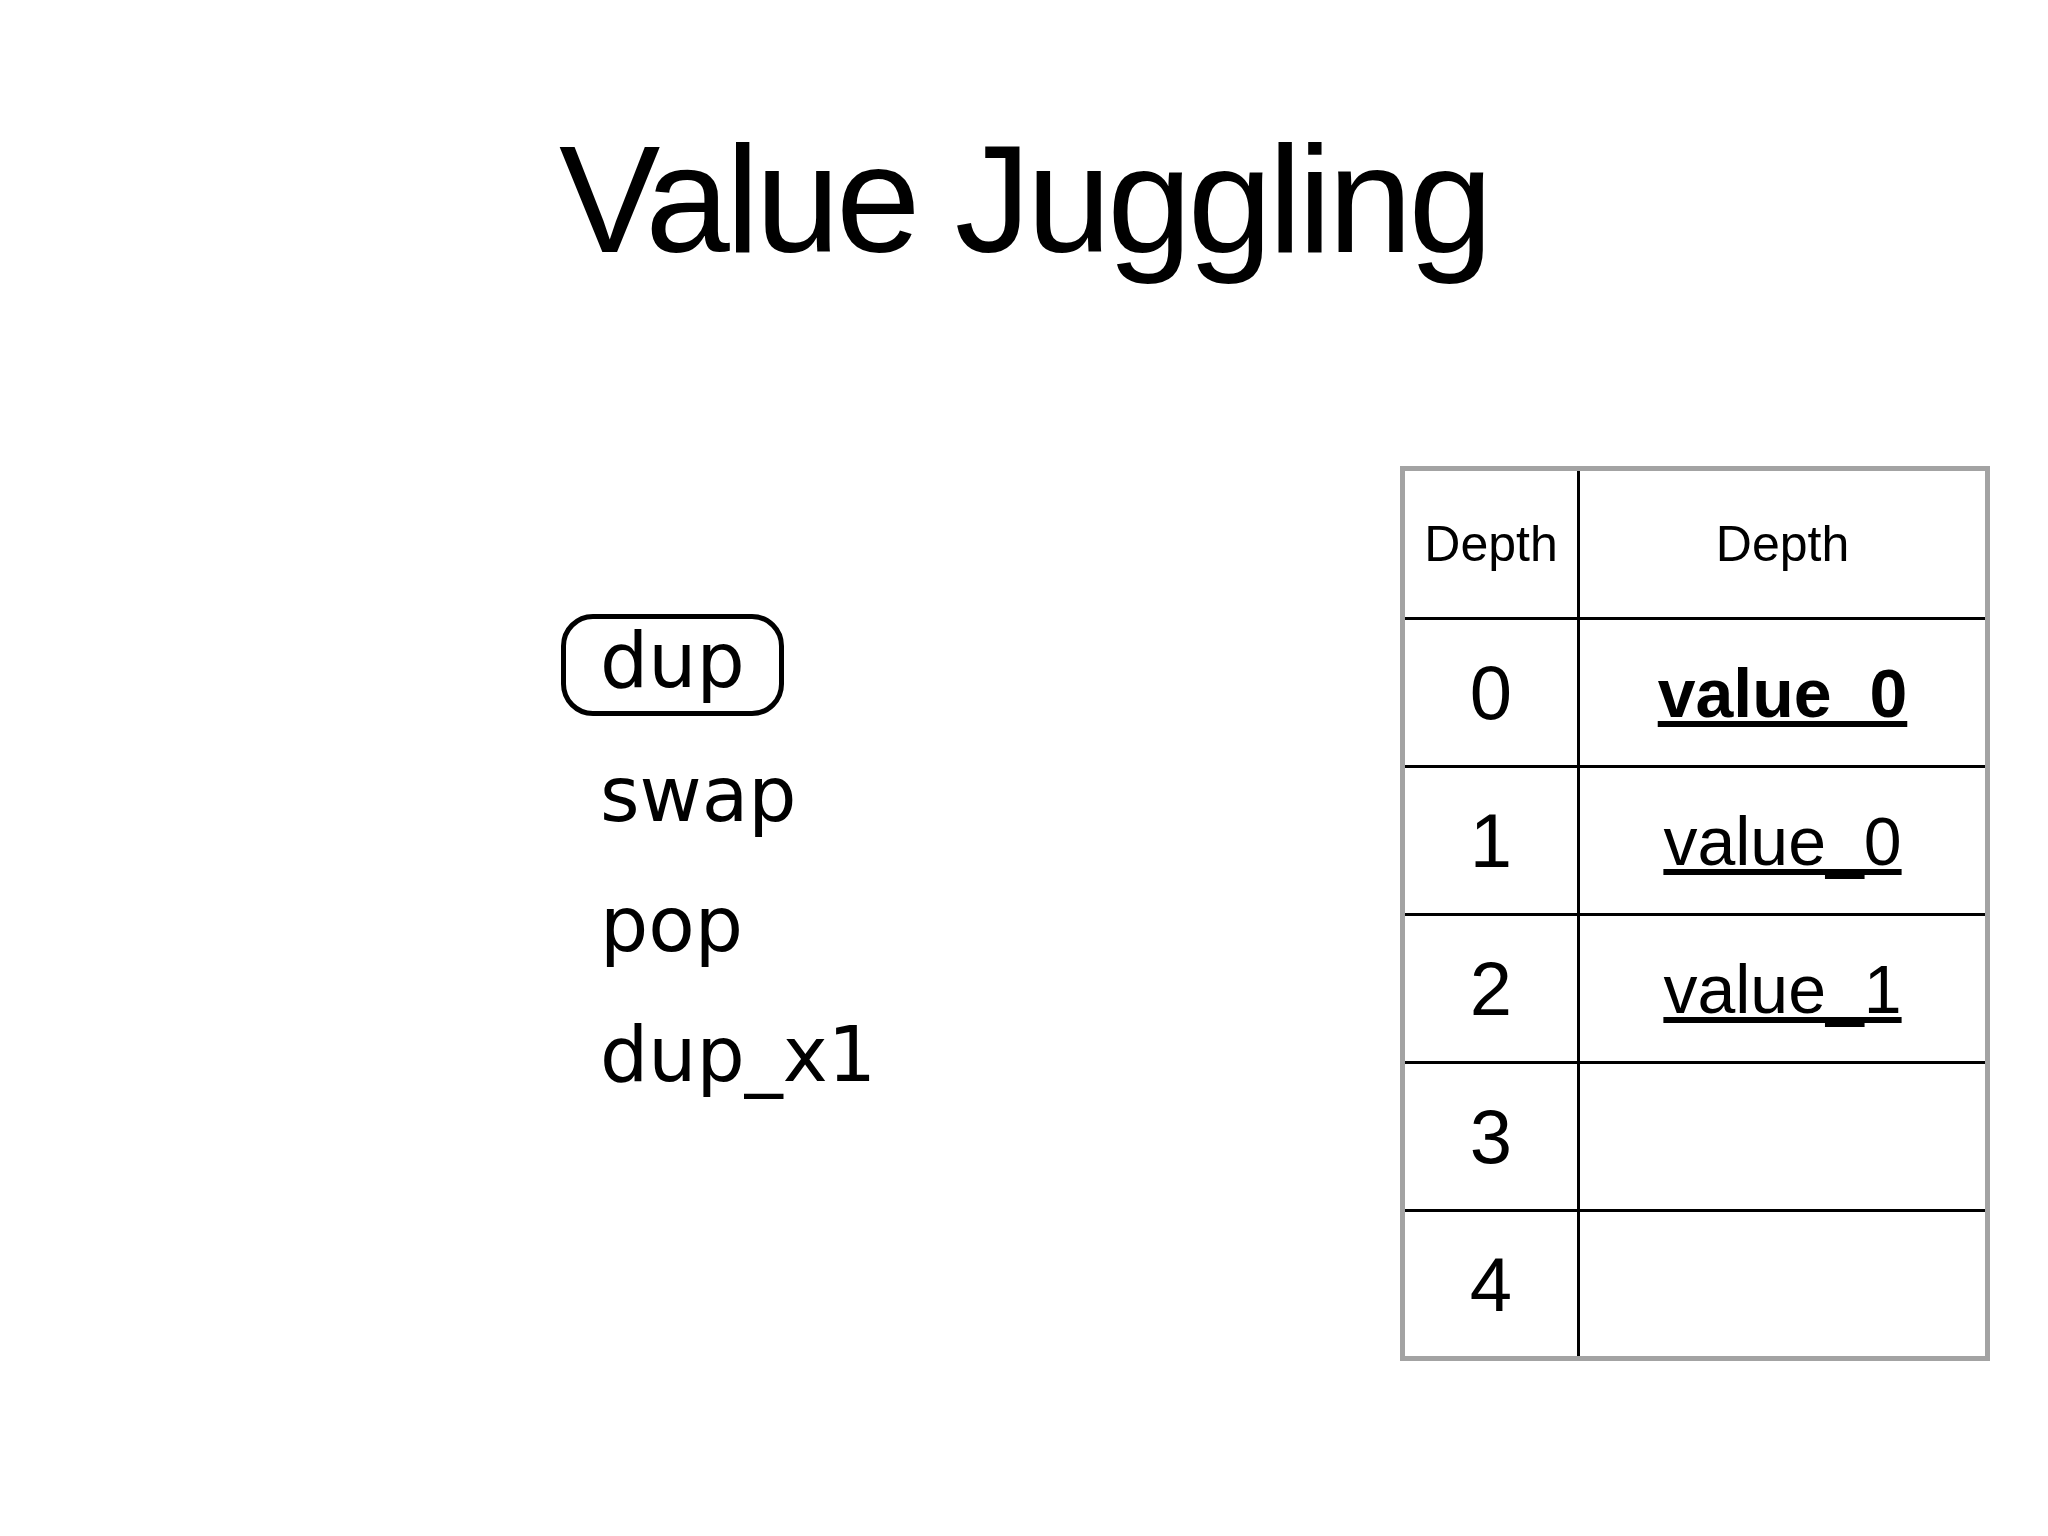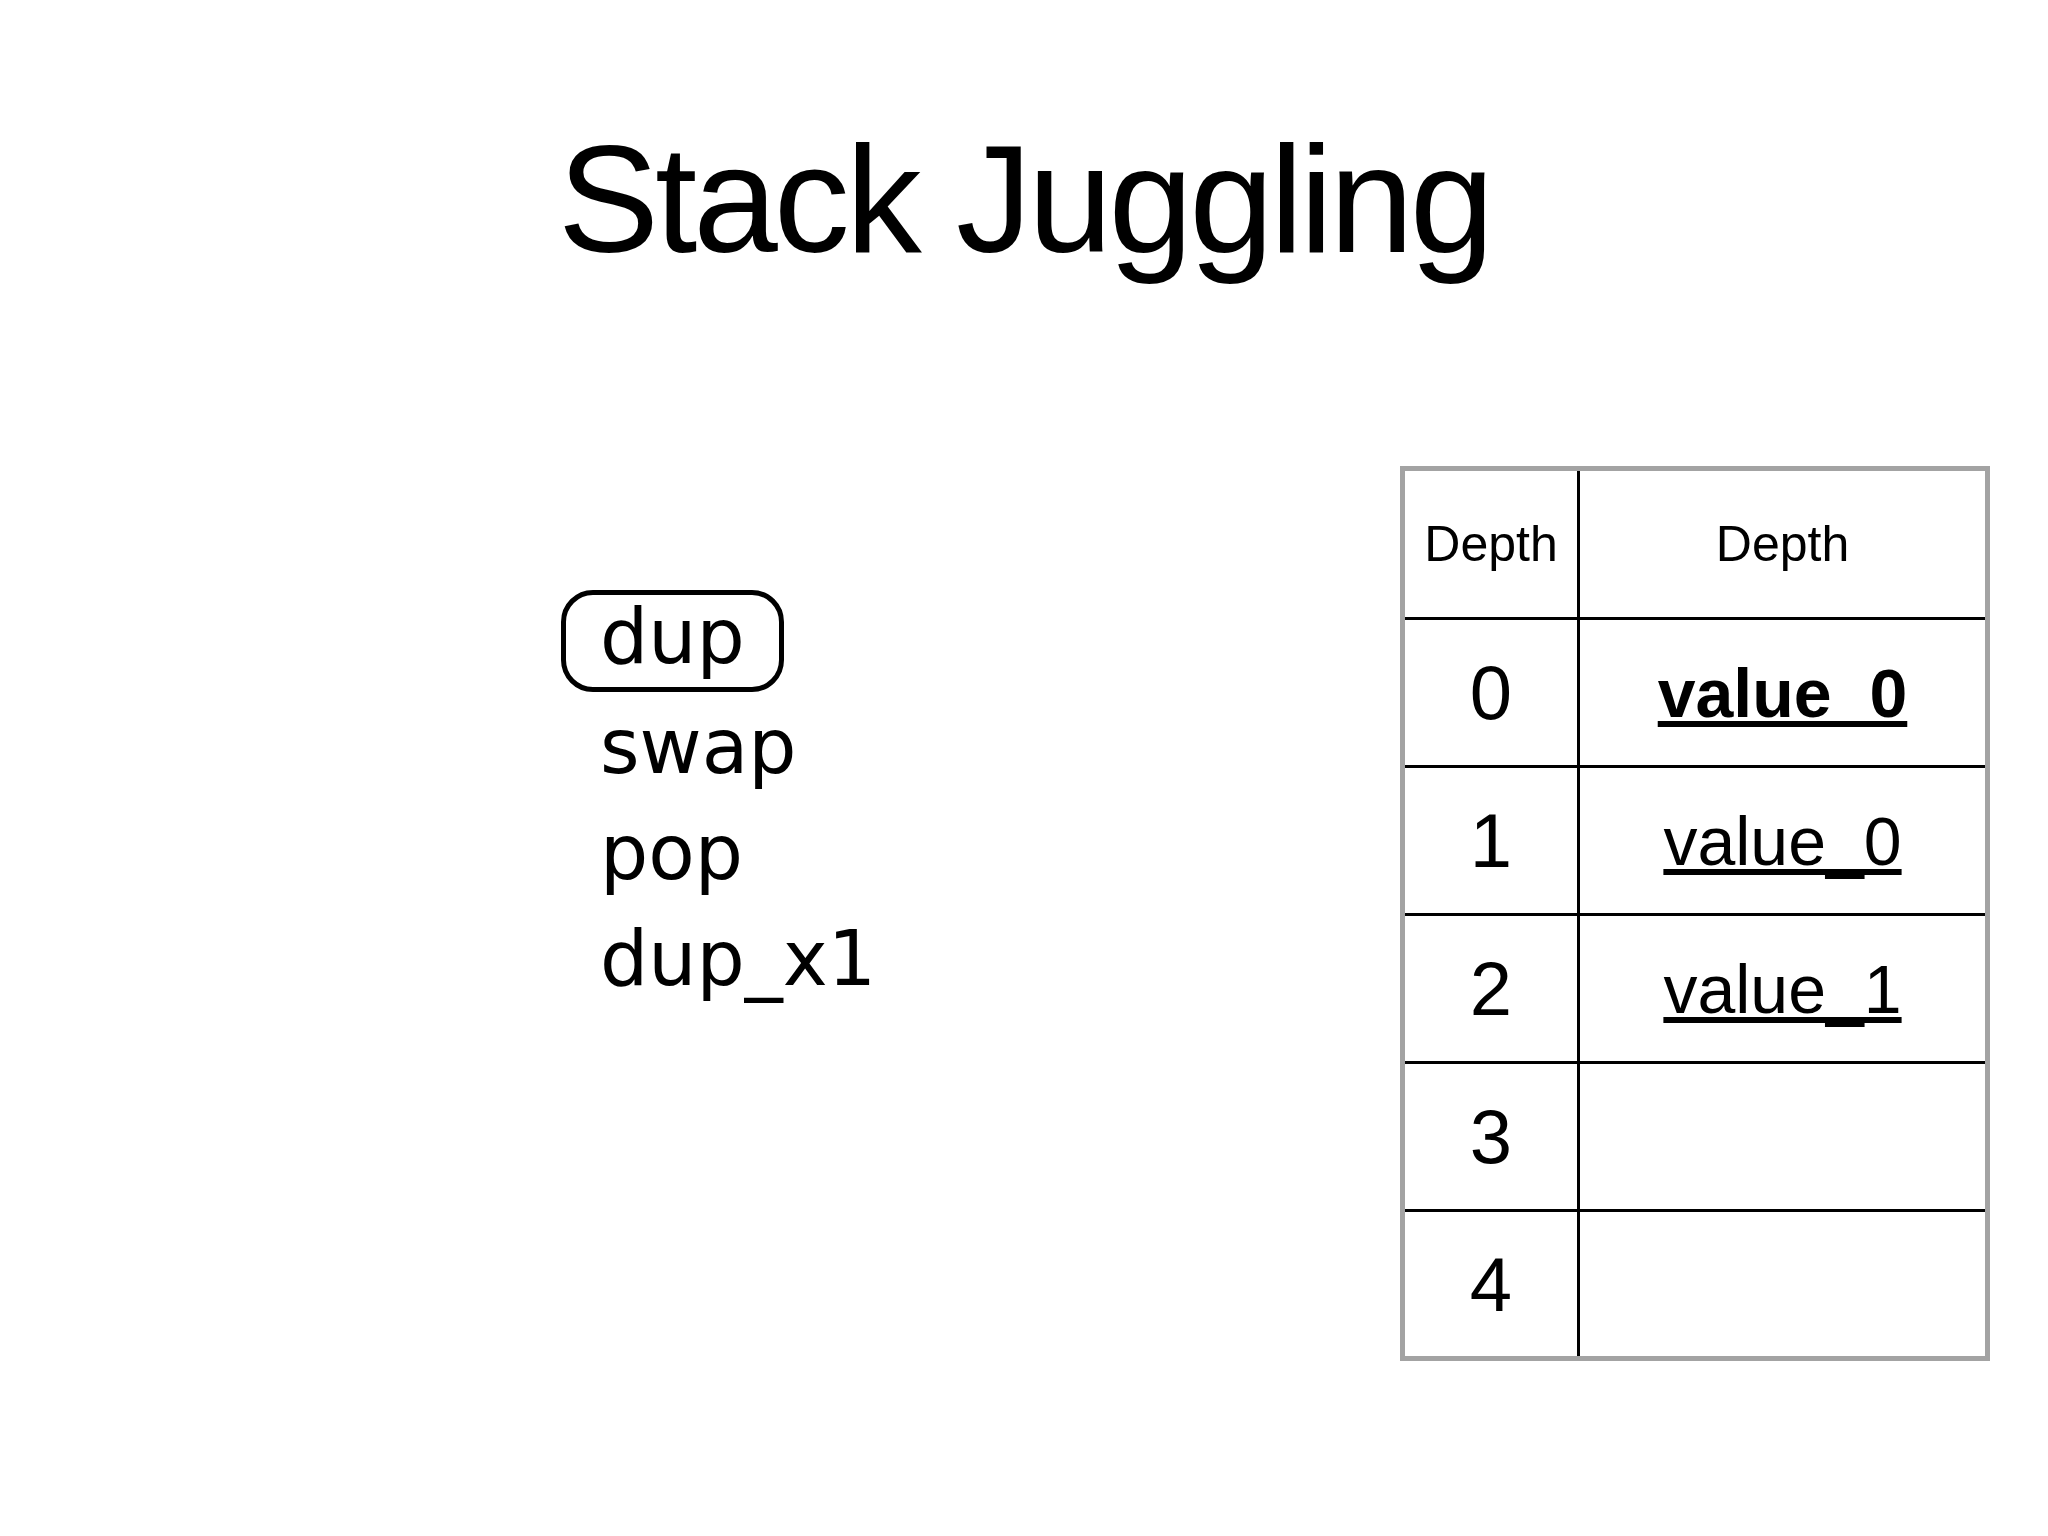--- a/index.html
+++ b/index.html
@@ -38,20 +38,21 @@
     top: 588px;
     font-family: "DejaVu Sans", sans-serif;
     font-size: 76px;
     line-height: 106px;
   }
   .op {
     height: 106px;
     display: flex;
     align-items: center;
     white-space: nowrap;
+    margin-top: 24px;
   }
   .op-box {
     display: inline-flex;
     align-items: center;
     border: 5px solid #000000;
     border-radius: 32px;
     padding: 0px 34px 8px 34px;
     margin-left: -39px;
     line-height: 1.1;
   }
@@ -89,21 +90,21 @@
   }
   .stack-table td.value.bold {
     font-weight: 700;
   }
 </style>
 </head>
 <body>
 
 <div class="slide">
 
-  <div class="title">Stack Juggling</div>
+  <div class="title">Value Juggling</div>
 
   <div class="ops">
     <div class="op">
       <span class="op-box">
         <span>dup</span>
       </span>
     </div>
     <div class="op">
       <span>swap</span>
     </div>

